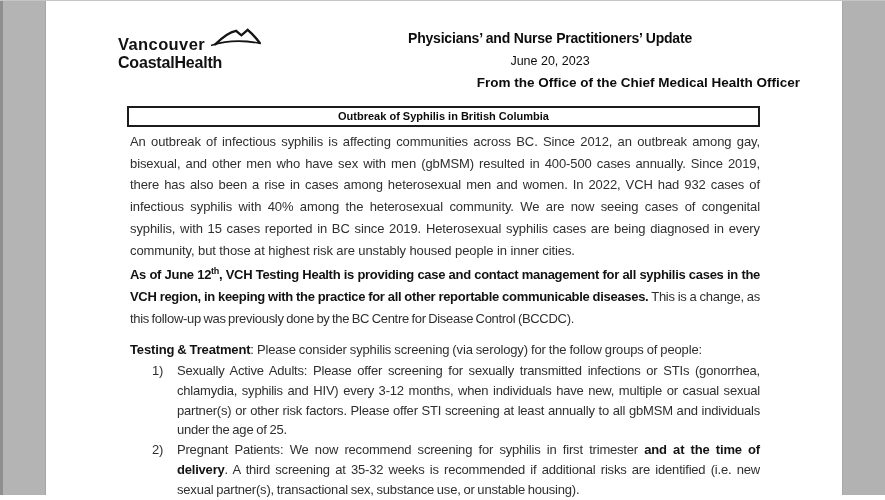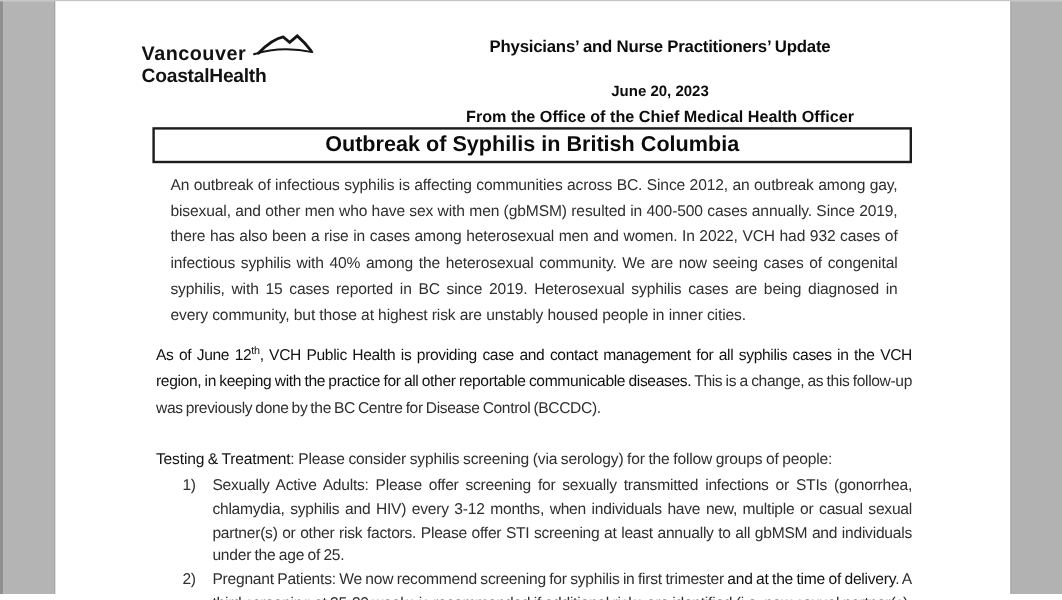--- a/index.html
+++ b/index.html
@@ -14,34 +14,34 @@
   .bar.rgray{left:842px;width:43px;background:#b2b2b2;border-left:1px solid #a8a8a8;}
 
   .logo{position:absolute;left:118px;top:28px;color:#121212;}
   .logo-top{display:flex;align-items:flex-end;}
   .logo-l1{font-size:16.5px;font-weight:bold;letter-spacing:0.4px;line-height:17px;}
   .logo-icon{margin-left:4px;margin-bottom:1px;}
   .logo-l2{font-size:16px;font-weight:bold;letter-spacing:-0.2px;line-height:20px;}
 
   .hdr{position:absolute;left:300px;top:26px;width:500px;text-align:center;color:#0c0c0c;}
   .hdr-title{font-size:14px;font-weight:bold;white-space:nowrap;letter-spacing:-0.2px;line-height:24px;}
-  .hdr-date{font-size:12.5px;font-weight:bold;margin-top:19px;line-height:15px;}
-  .hdr-office{font-size:13.5px;font-weight:bold;margin-top:6px;line-height:16px;}
+  .hdr-date{font-size:12.5px;font-weight:normal;margin-top:4px;line-height:15px;}
+  .hdr-office{font-size:13.5px;font-weight:bold;margin-top:6px;line-height:16px;text-align:right;}
 
   .obox{
     position:absolute;left:127px;top:106px;width:633px;box-sizing:border-box;
-    border:2px solid #1c1c1c;text-align:center;font-weight:bold;font-size:18px;
+    border:2px solid #1c1c1c;text-align:center;font-weight:bold;font-size:11px;
     color:#0c0c0c;padding:2px 0 3px;background:#ffffff;
   }
 
   .bodytext{position:absolute;left:130px;top:131px;width:630px;font-size:13px;text-align:justify;letter-spacing:-0.1px;}
-  .p1{margin:12px;line-height:21.7px;}
+  .p1{margin:0;line-height:21.7px;}
   .p2{margin:3px 0 0;line-height:21.7px;letter-spacing:-0.3px;word-spacing:-0.8px;}
-  .p3{margin:22px 0 0;line-height:22px;letter-spacing:-0.15px;word-spacing:-0.4px;}
-  .b{font-weight:normal;color:#121212;}
+  .p3{margin:10px 0 0;line-height:22px;letter-spacing:-0.15px;word-spacing:-0.4px;}
+  .b{font-weight:bold;color:#121212;}
   .i{}
   sup{font-size:9px;line-height:0;}
   ul.slist{margin:0;padding:0;list-style:none;}
   .slist li{position:relative;padding-left:47px;line-height:19.7px;text-align:justify;letter-spacing:-0.2px;word-spacing:-0.6px;}
   .linum{position:absolute;left:22px;top:0;}
 </style>
 </head>
 <body>
 
 <div class="page">
@@ -69,21 +69,21 @@
     <div class="hdr-office">From the Office of the Chief Medical Health Officer</div>
   </div>
 
   <div class="obox">
     <span>Outbreak of Syphilis in British Columbia</span>
   </div>
 
   <div class="bodytext">
     <p class="p1">An outbreak of infectious syphilis is affecting communities across BC. Since 2012, an outbreak among gay, bisexual, and other men who have sex with men (gbMSM) resulted in 400-500 cases annually. Since 2019, there has also been a rise in cases among heterosexual men and women. In 2022, VCH had 932 cases of infectious syphilis with 40% among the heterosexual community. We are now seeing cases of congenital syphilis, with 15 cases reported in BC since 2019. Heterosexual syphilis cases are being diagnosed in every community, but those at highest risk are unstably housed people in inner cities.</p>
 
-    <p class="p2"><span class="b">As of June 12</span><sup class="b">th</sup><span class="b">, VCH Public Health is providing case and contact management for all syphilis cases in the VCH region, in keeping with the practice for all other reportable communicable diseases.</span><span> This is a change, as this follow-up was previously done by the BC Centre for Disease Control (BCCDC).</span></p>
+    <p class="p2"><span class="b">As of June 12</span><sup class="b">th</sup><span class="b">, VCH Testing Health is providing case and contact management for all syphilis cases in the VCH region, in keeping with the practice for all other reportable communicable diseases.</span><span> This is a change, as this follow-up was previously done by the BC Centre for Disease Control (BCCDC).</span></p>
 
     <p class="p3"><span class="b">Testing &amp; Treatment</span><span>: Please consider syphilis screening (via serology) for the follow groups of people:</span></p>
 
     <ul class="slist">
       <li><span class="linum">1)</span><span class="i">Sexually Active Adults:</span><span> Please offer screening for sexually transmitted infections or STIs (gonorrhea, chlamydia, syphilis and HIV) every 3-12 months, when individuals have new, multiple or casual sexual partner(s) or other risk factors. Please offer STI screening at least annually to all gbMSM and individuals under the age of 25.</span><span class="b"></span><span></span></li>
       <li><span class="linum">2)</span><span class="i">Pregnant Patients:</span><span> We now recommend screening for syphilis in first trimester </span><span class="b">and at the time of delivery</span><span>. A third screening at 35-32 weeks is recommended if additional risks are identified (i.e. new sexual partner(s), transactional sex, substance use, or unstable housing).</span></li>
     </ul>
   </div>
 </div>
 

